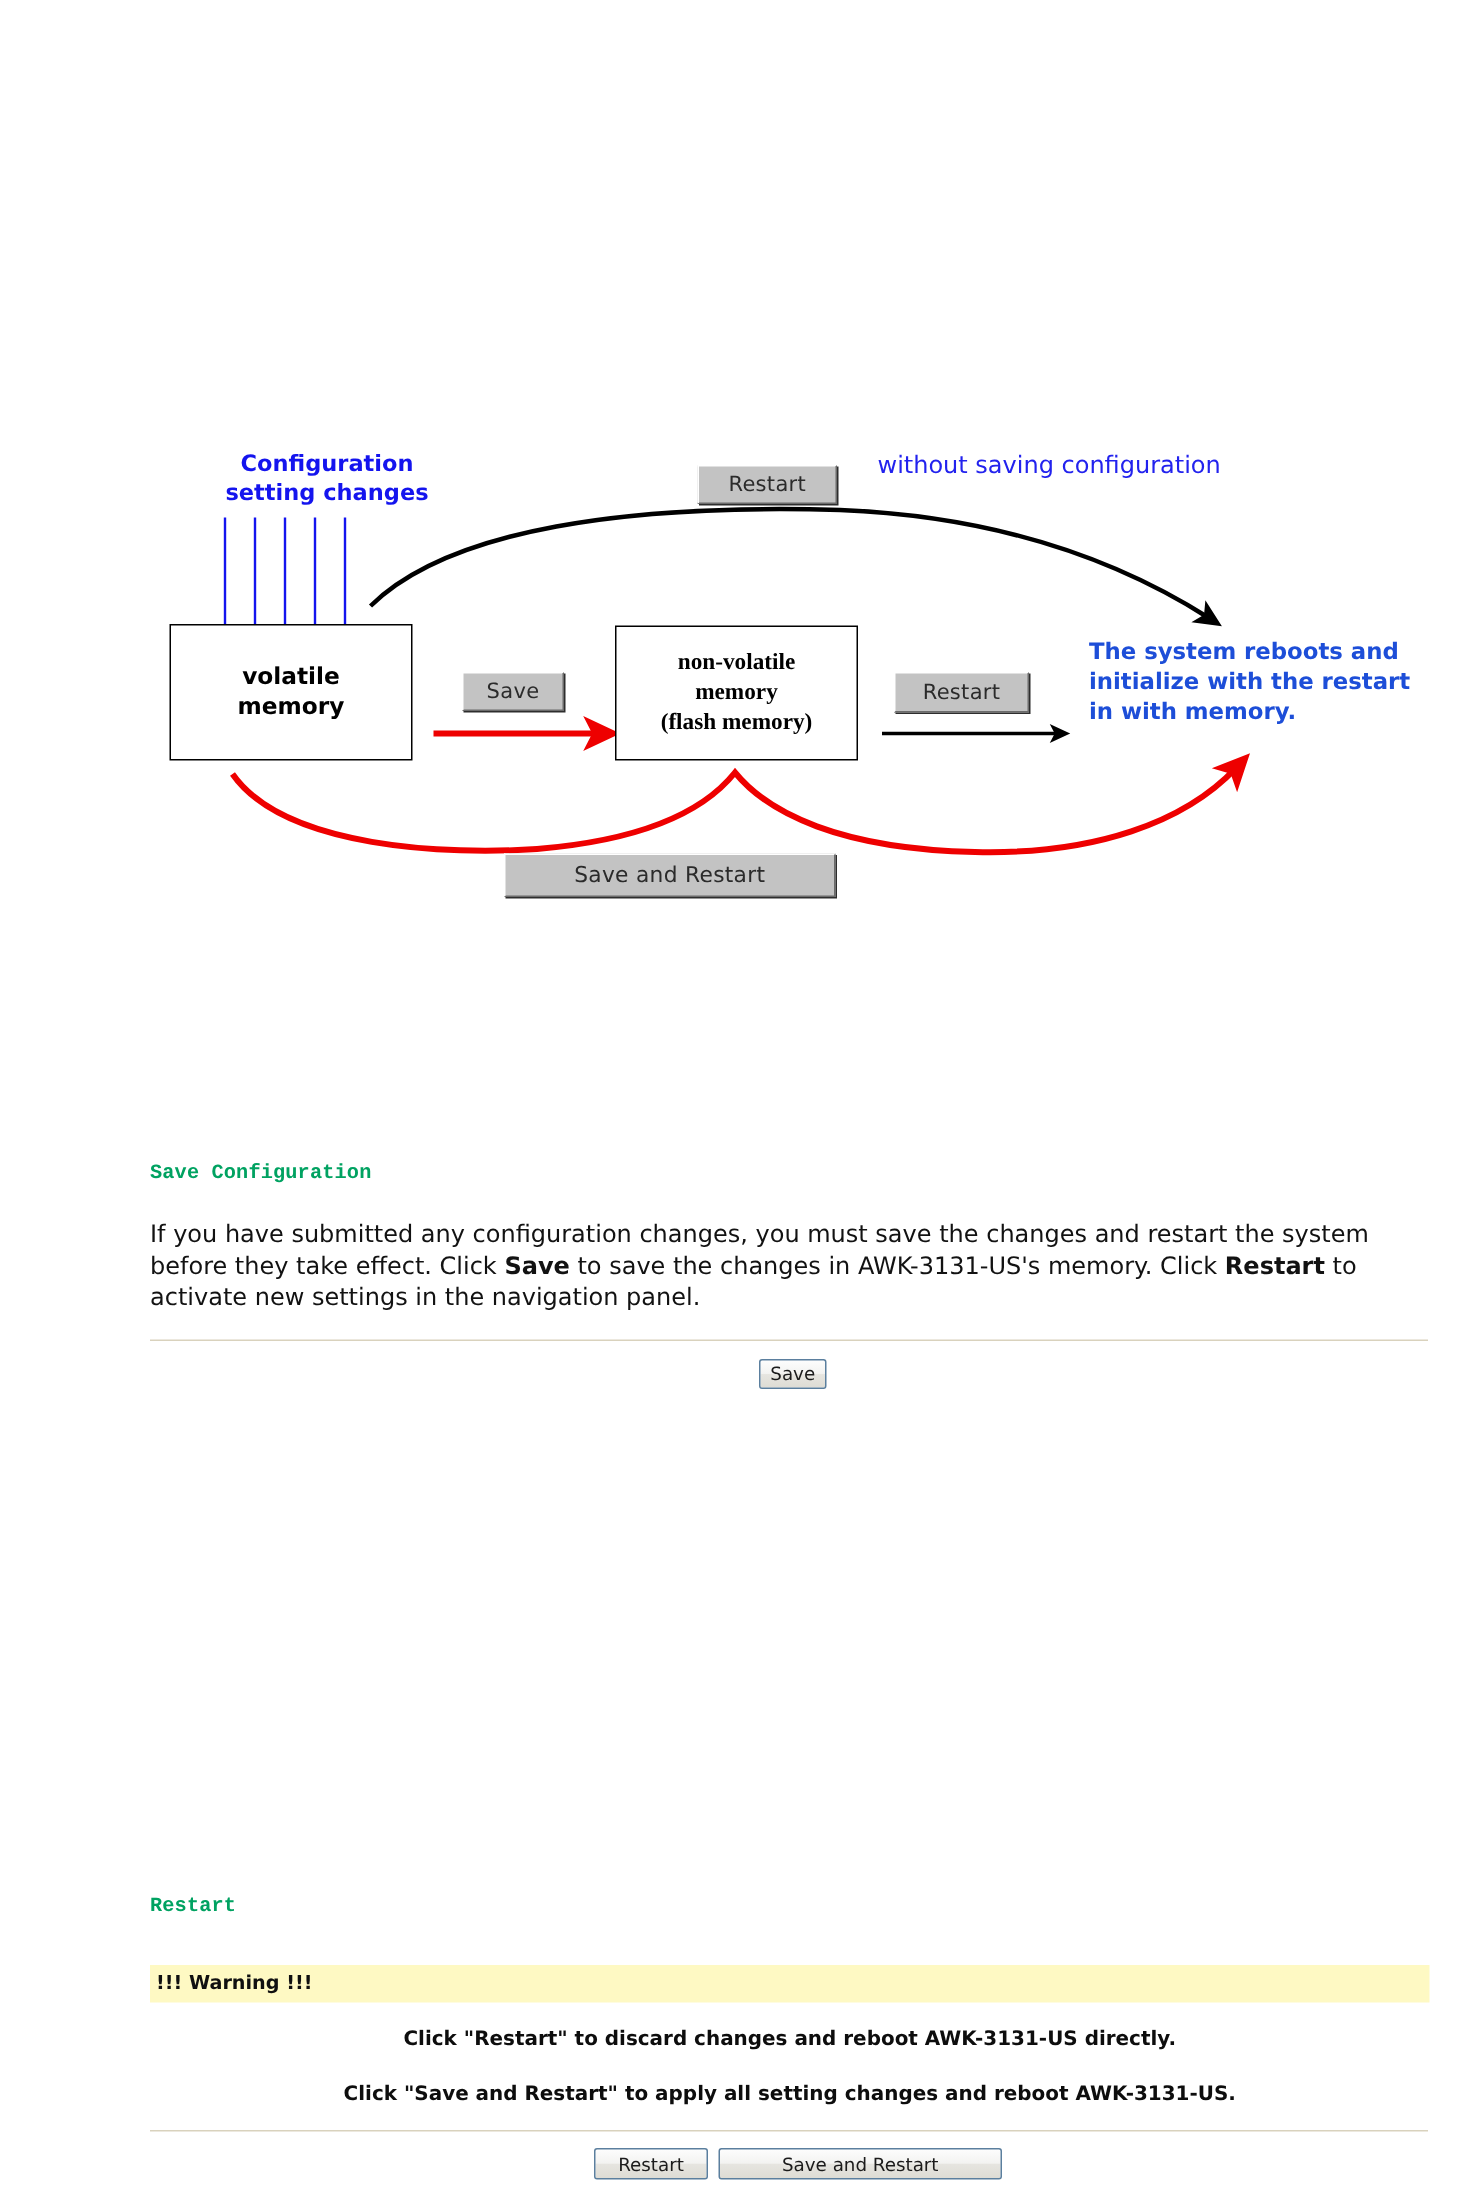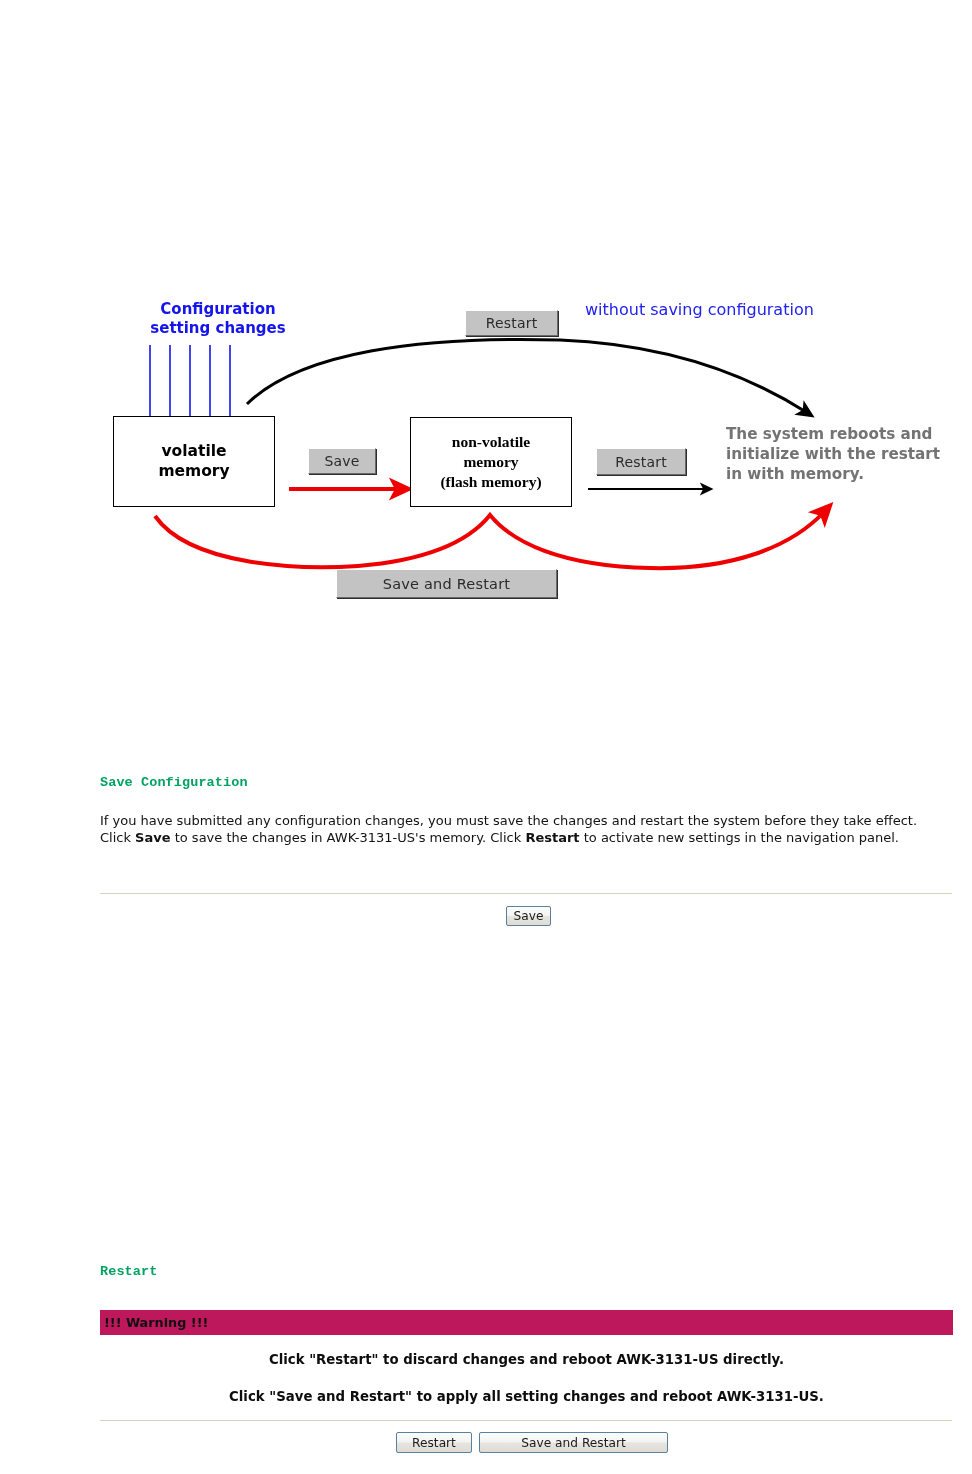--- a/index.html
+++ b/index.html
@@ -72,21 +72,21 @@
     font-family: "DejaVu Sans", "Liberation Sans", sans-serif;
     white-space: nowrap;
     margin-left: 24px;
   }
 
   .reboot-text {
     position: absolute;
     left: 726px;
     top: 424px;
     width: 240px;
-    color: #737373;
+    color: #1d4ed8;
     font-weight: bold;
     font-size: 15.2px;
     line-height: 1.33;
     font-family: "DejaVu Sans", "Liberation Sans", sans-serif;
   }
 
   
   .d-btn {
     position: absolute;
     background: #c3c3c3;
@@ -118,21 +118,21 @@
     letter-spacing: 0.1px;
   }
   #h-save-config { left: 100px; top: 775px; }
   #h-restart     { left: 100px; top: 1264px; }
 
   .body-text {
     position: absolute;
     left: 100px;
     top: 812px;
     width: 852px;
-    font-size: 13px;
+    font-size: 16px;
     line-height: 1.32;
     color: #121212;
     font-family: "DejaVu Sans", "Liberation Sans", sans-serif;
     text-align: left;
   }
   .body-text b { font-weight: bold; }
 
   .hr-rule {
     position: absolute;
     left: 100px;
@@ -142,21 +142,21 @@
   }
   #rule-save  { top: 893px; }
   #rule-restart { top: 1420px; }
 
   .warn-bar {
     position: absolute;
     left: 100px;
     top: 1310px;
     width: 853px;
     height: 25px;
-    background: #be185d;
+    background: #fef9c3;
     display: flex;
     align-items: center;
   }
   .warn-bar span {
     margin-left: 4px;
     font-weight: bold;
     font-size: 12.8px;
     color: #101010;
     font-family: "DejaVu Sans", "Liberation Sans", sans-serif;
   }

